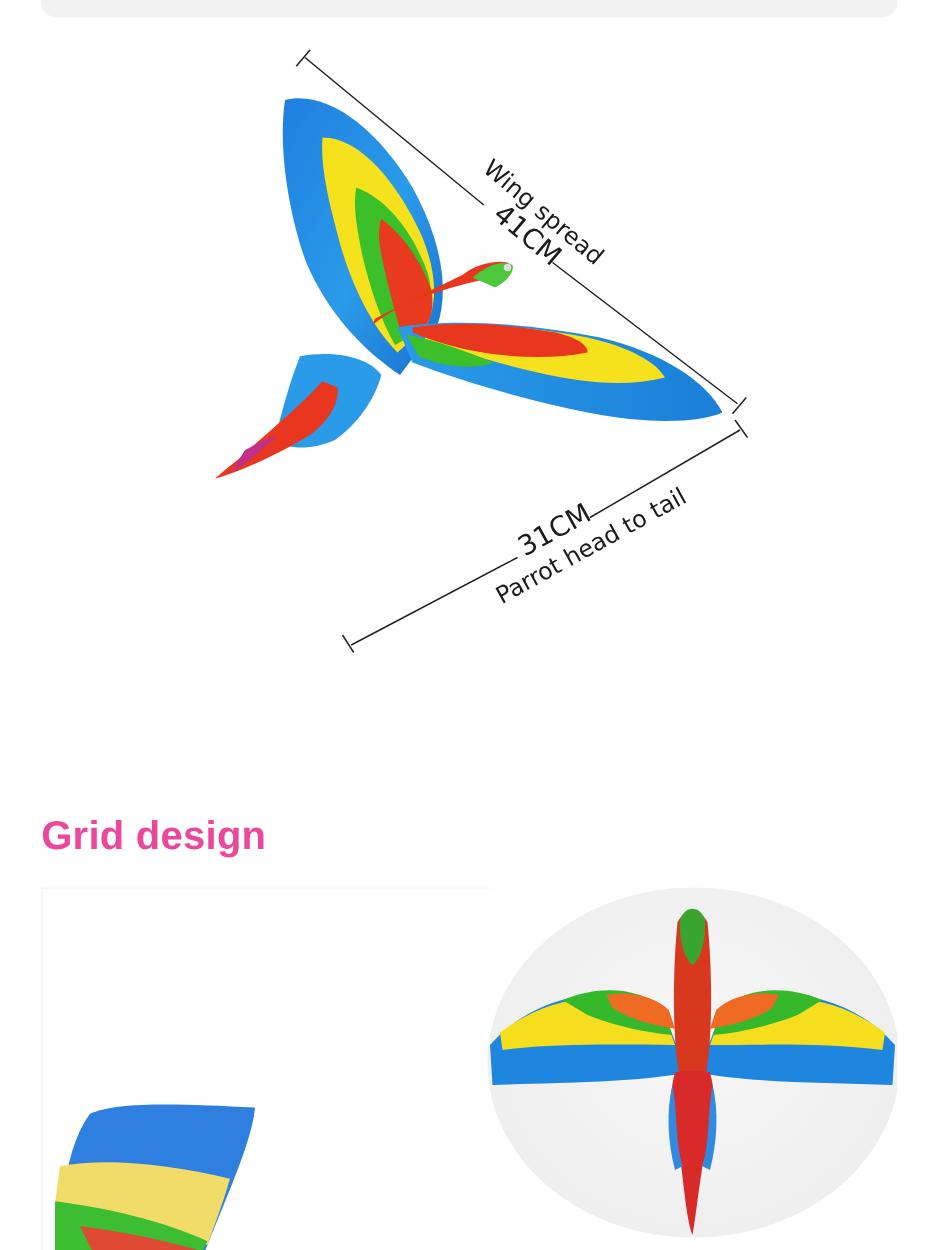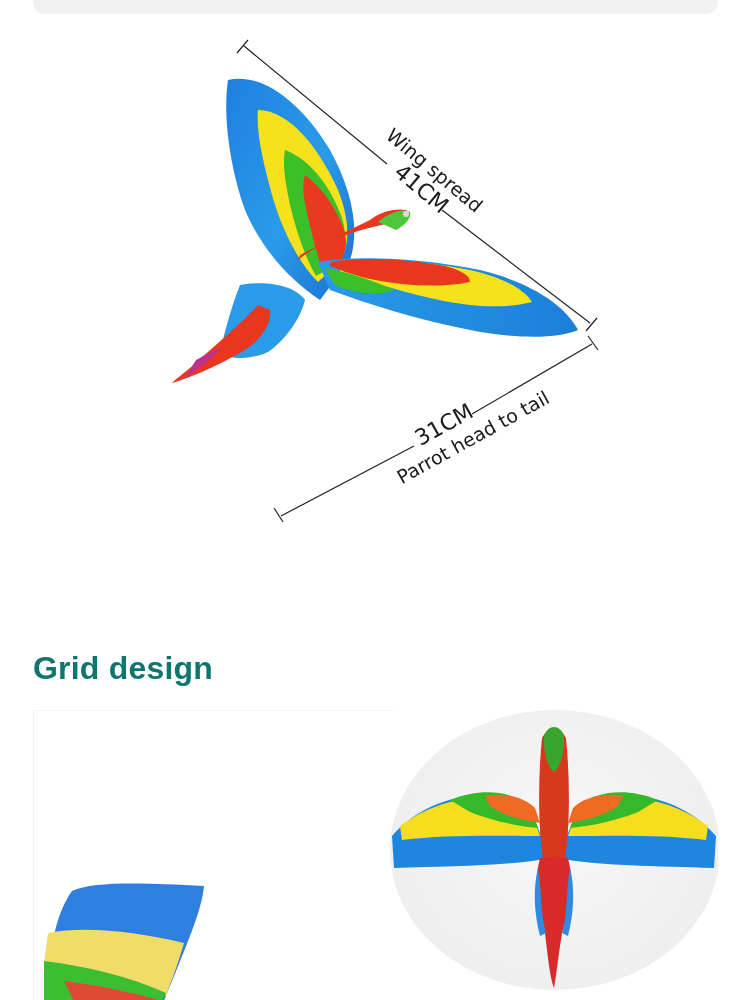--- a/index.html
+++ b/index.html
@@ -14,21 +14,21 @@
   }
   .hero { position: absolute; left: 0; top: 20px; width: 750px; height: 600px; }
   .dim-label {
     position: absolute; color: #1a1a1a; font-size: 19px; white-space: nowrap;
     transform-origin: center center; line-height: 1;
   }
   .dim-label.value { font-size: 22px; }
   .section-title {
     position: absolute; left: 33px; top: 650px; margin: 0;
     font-family: "Liberation Sans", sans-serif; font-weight: bold;
-    font-size: 32px; color: #0f766e; letter-spacing: 0.2px;
+    font-size: 32px; color: #ec4899; letter-spacing: 0.2px;
   }
   .grid-panel {
     position: absolute; left: 33px; top: 708px; width: 685px; height: 292px;
     background: #ffffff; overflow: hidden;
   }
   .grid-left {
     position: absolute; left: 0; top: 2px; width: 360px; height: 290px;
     border-left: 1px solid #f0f0f0; border-top: 1px solid #f6f6f6;
   }
   .grid-right {

